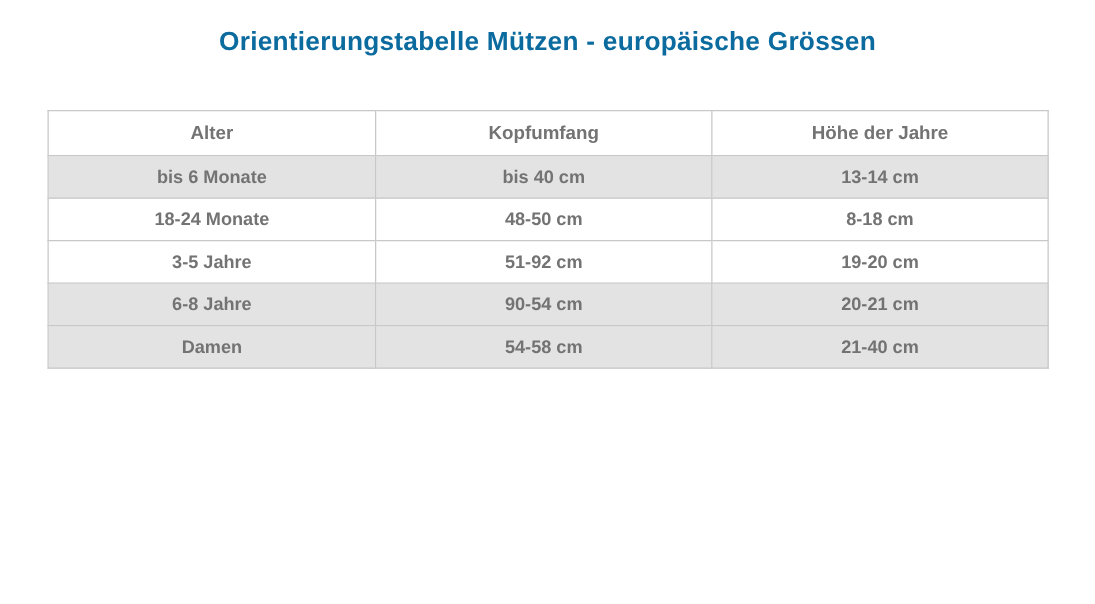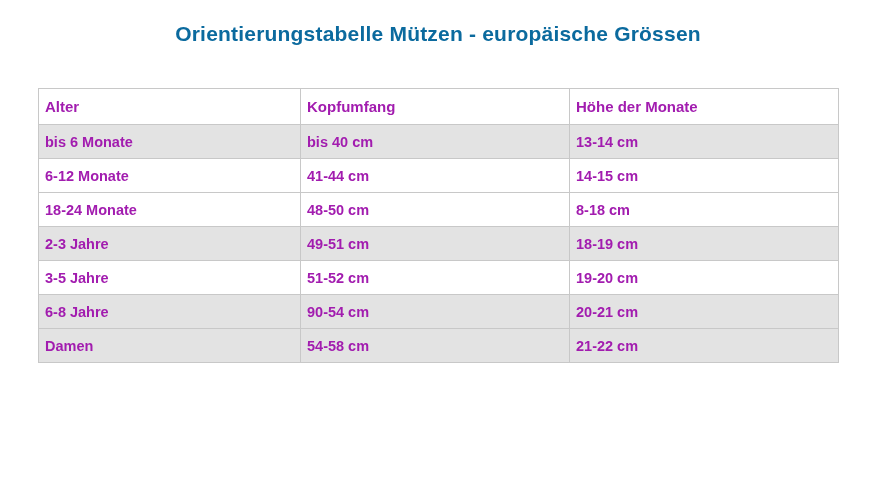--- a/index.html
+++ b/index.html
@@ -36,23 +36,23 @@
     width: 800px;
   }
   table.size-table {
     border-collapse: collapse;
     width: 800px;
     table-layout: fixed;
   }
   table.size-table th,
   table.size-table td {
     border: 1px solid #c8c8c8;
-    text-align: left;
+    text-align: center;
     font-size: 14.5px;
-    color: #a21caf;
+    color: #737373;
     height: 34px;
     padding: 0 6px;
     box-sizing: border-box;
     font-weight: bold;
   }
   table.size-table thead th {
     background: #ffffff;
     font-size: 15px;
     font-weight: bold;
     height: 36px;
@@ -78,56 +78,46 @@
     <table class="size-table">
       <colgroup>
         <col class="c1">
         <col class="c2">
         <col class="c3">
       </colgroup>
       <thead>
         <tr>
           <th>Alter</th>
           <th>Kopfumfang</th>
-          <th>Höhe der Monate</th>
+          <th>Höhe der Jahre</th>
         </tr>
       </thead>
       <tbody>
         <tr class="odd">
           <td>bis 6 Monate</td>
           <td>bis 40 cm</td>
           <td>13-14 cm</td>
         </tr>
         <tr class="even">
-          <td>6-12 Monate</td>
-          <td>41-44 cm</td>
-          <td>14-15 cm</td>
-        </tr>
-        <tr class="even">
           <td>18-24 Monate</td>
           <td>48-50 cm</td>
           <td>8-18 cm</td>
         </tr>
-        <tr class="odd">
-          <td>2-3 Jahre</td>
-          <td>49-51 cm</td>
-          <td>18-19 cm</td>
-        </tr>
         <tr class="even">
           <td>3-5 Jahre</td>
-          <td>51-52 cm</td>
+          <td>51-92 cm</td>
           <td>19-20 cm</td>
         </tr>
         <tr class="odd">
           <td>6-8 Jahre</td>
           <td>90-54 cm</td>
           <td>20-21 cm</td>
         </tr>
         <tr class="odd">
           <td>Damen</td>
           <td>54-58 cm</td>
-          <td>21-22 cm</td>
+          <td>21-40 cm</td>
         </tr>
       </tbody>
     </table>
   </div>
 
 </div>
 
 </body></html>

